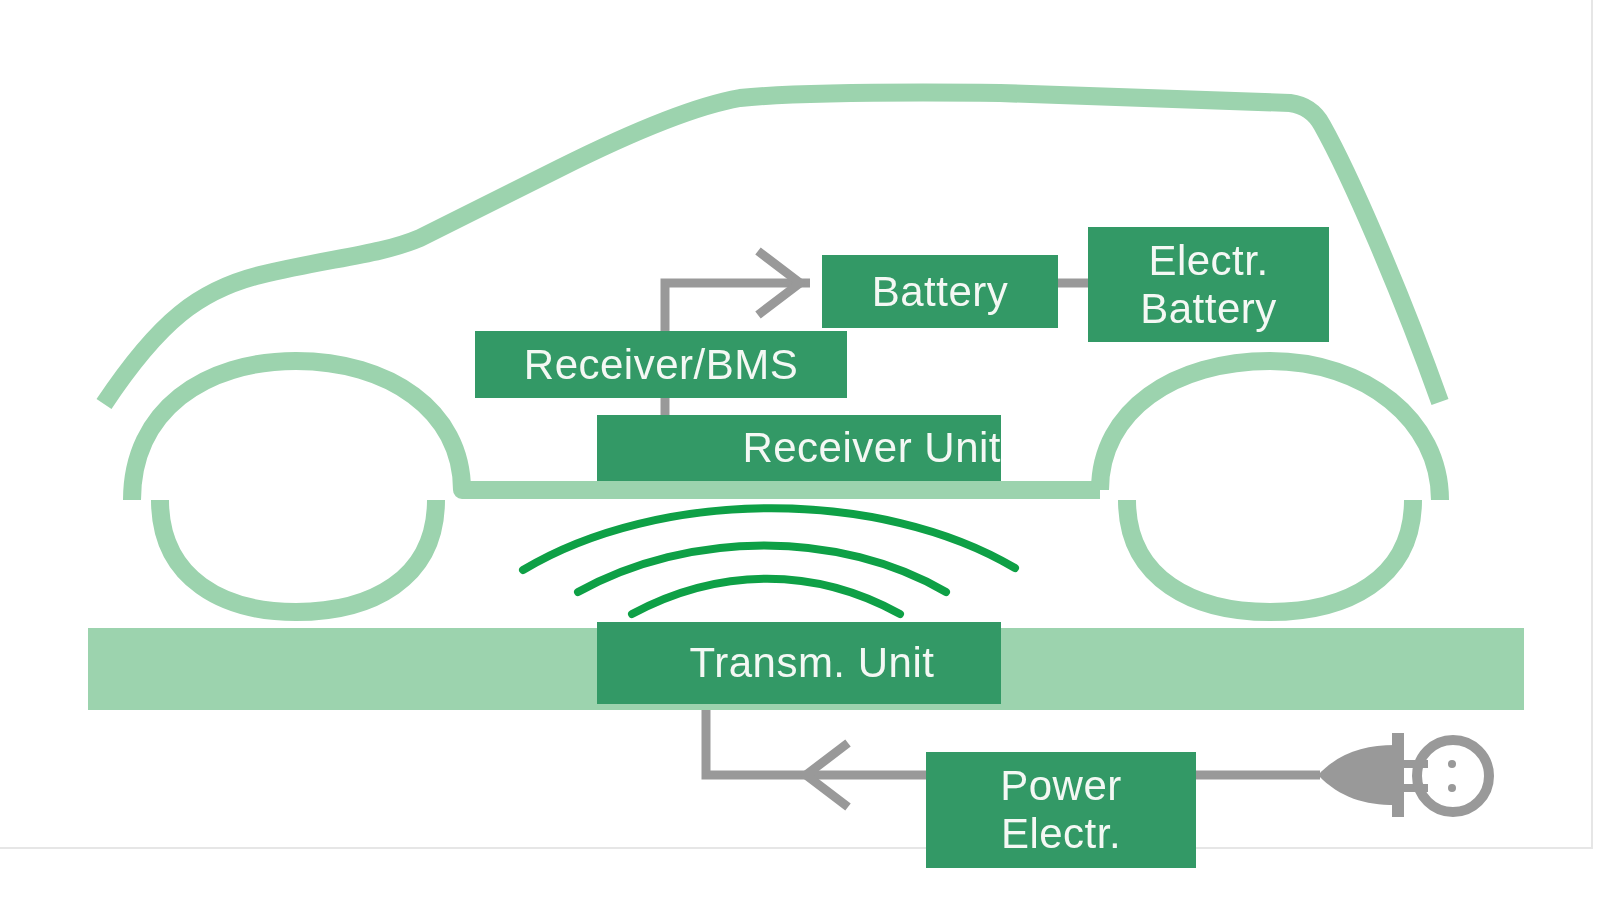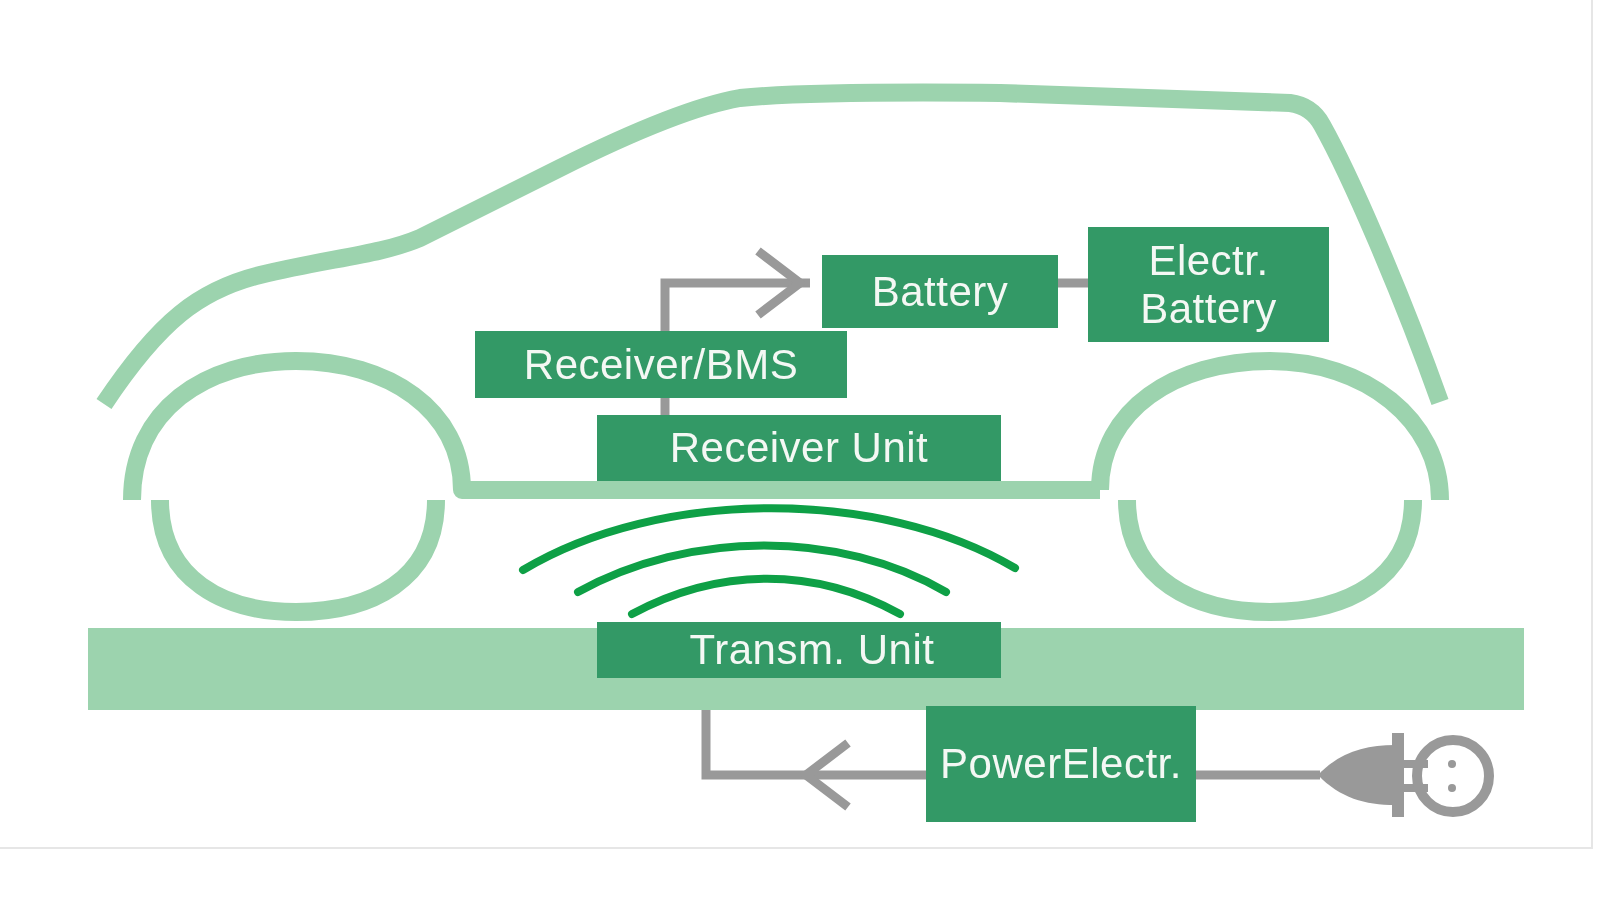--- a/index.html
+++ b/index.html
@@ -66,24 +66,24 @@
 
 <div class="box" style="left:1088px; top:227px; width:241px; height:115px; flex-direction:column;">
   <span>Electr.</span>
   <span>Battery</span>
 </div>
 
 <div class="box" style="left:475px; top:331px; width:372px; height:67px;">
   <span>Receiver/BMS</span>
 </div>
 
-<div class="box" style="left:597px; top:415px; width:404px; height:66px;">
+<div class="box" style="left:597px; top:415px; width:404px; height:66px;justify-content:flex-end;">
   <span>Receiver Unit</span>
 </div>
 
-<div class="box" style="left:597px; top:622px; width:404px; height:56px;padding-left:26px;">
+<div class="box" style="left:597px; top:622px; width:404px; height:82px;padding-left:26px;">
   <span>Transm. Unit</span>
 </div>
 
-<div class="box" style="left:926px; top:706px; width:270px; height:116px; ">
+<div class="box" style="left:926px; top:752px; width:270px; height:116px; flex-direction:column;">
   <span>Power</span>
   <span>Electr.</span>
 </div>
 
 </body></html>

